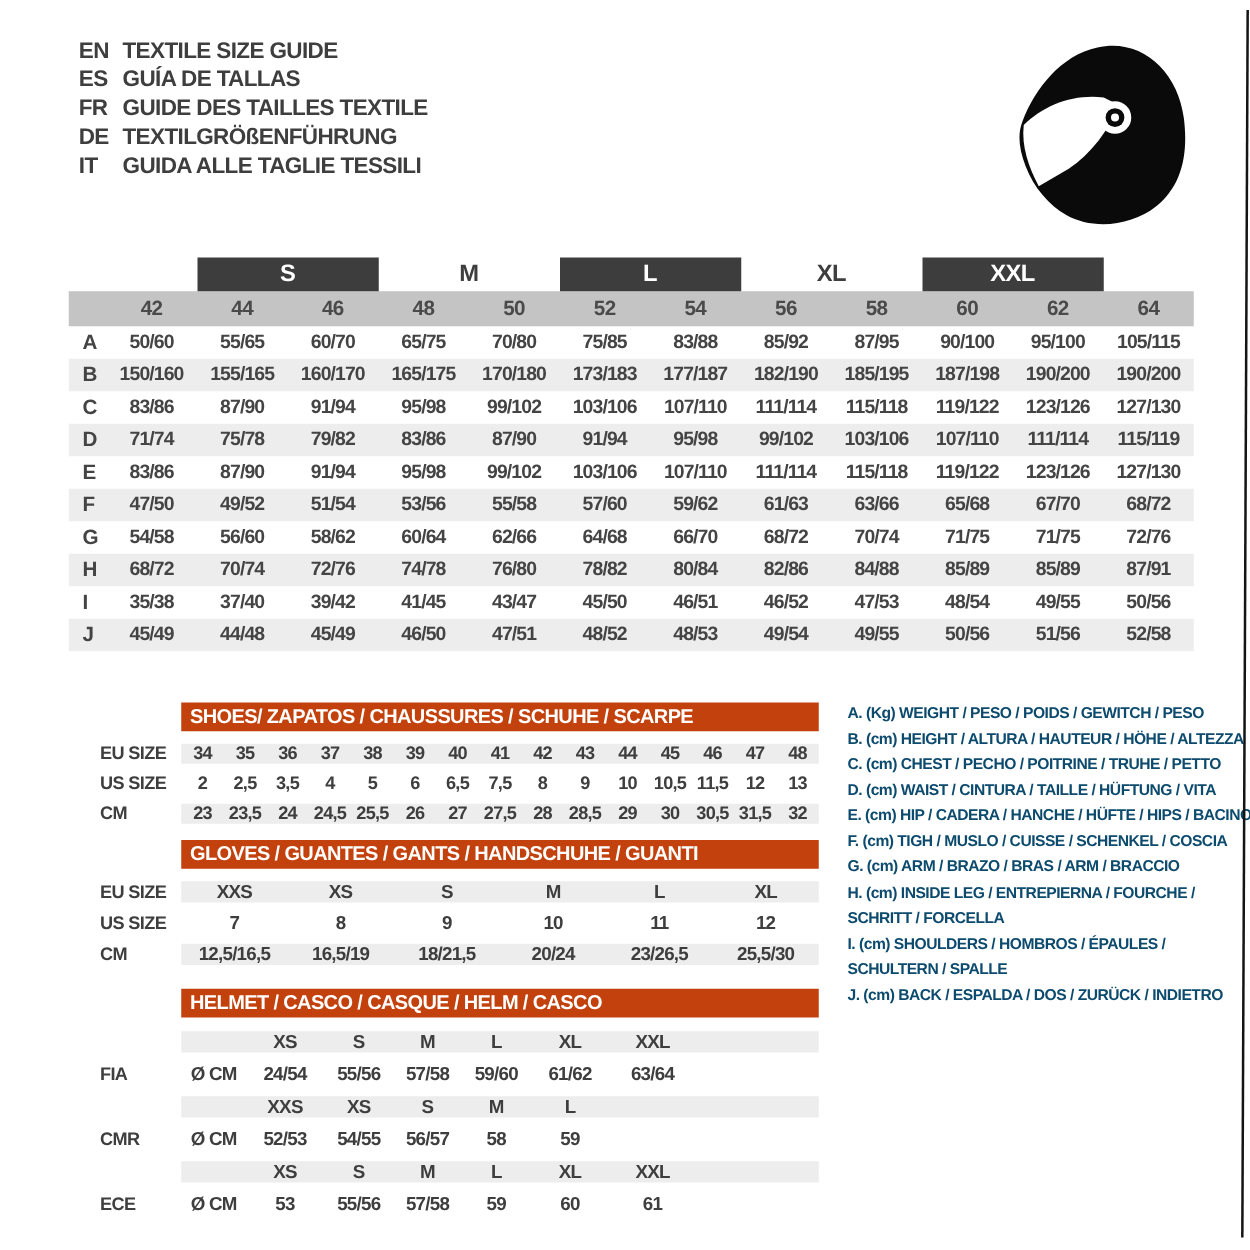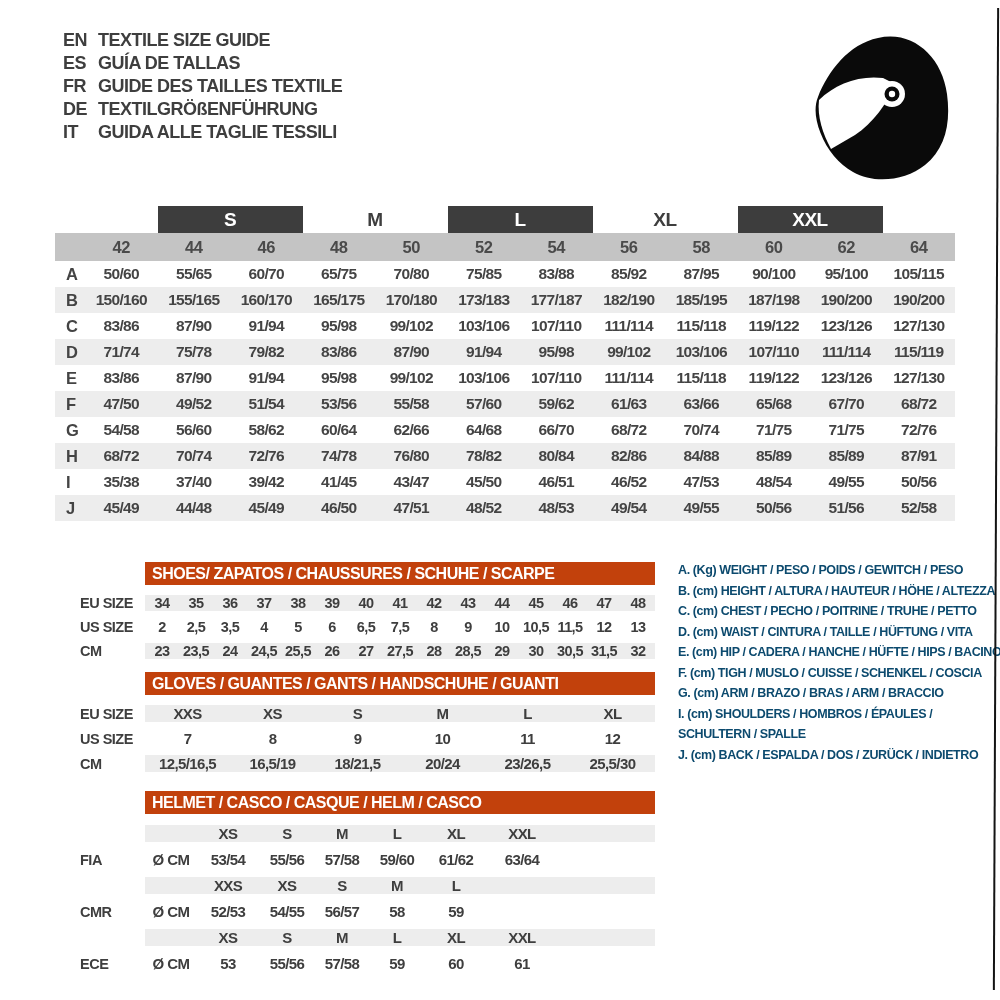--- a/index.html
+++ b/index.html
@@ -391,21 +391,21 @@
             <div>L</div>
             <div>XL</div>
             <div>XXL</div>
             <div></div>
           </div>
         </div>
         <div class="srow">
           <div class="slbl">FIA</div>
           <div class="scells cells-helmet">
             <div>Ø CM</div>
-            <div>53/54</div>
+            <div>24/54</div>
             <div>55/56</div>
             <div>57/58</div>
             <div>59/60</div>
             <div>61/62</div>
             <div>63/64</div>
             <div></div>
           </div>
         </div>
         <div class="srow">
           <div class="slbl"></div>
@@ -478,20 +478,24 @@
       <div>
         <div class="legend-line">E. (cm) HIP / CADERA / HANCHE / HÜFTE / HIPS /  BACINO</div>
       </div>
       <div>
         <div class="legend-line">F. (cm) TIGH / MUSLO / CUISSE / SCHENKEL / COSCIA</div>
       </div>
       <div>
         <div class="legend-line">G. (cm) ARM  / BRAZO / BRAS / ARM / BRACCIO</div>
       </div>
       <div>
+        <div class="legend-line">H. (cm) INSIDE LEG / ENTREPIERNA / FOURCHE /</div>
+        <div class="legend-line">SCHRITT / FORCELLA</div>
+      </div>
+      <div>
         <div class="legend-line">I.  (cm) SHOULDERS / HOMBROS / ÉPAULES /</div>
         <div class="legend-line">SCHULTERN / SPALLE</div>
       </div>
       <div>
         <div class="legend-line">J. (cm) BACK / ESPALDA / DOS / ZURÜCK / INDIETRO</div>
       </div>
     </div>
 
   <div class="edge-line"></div>
 

